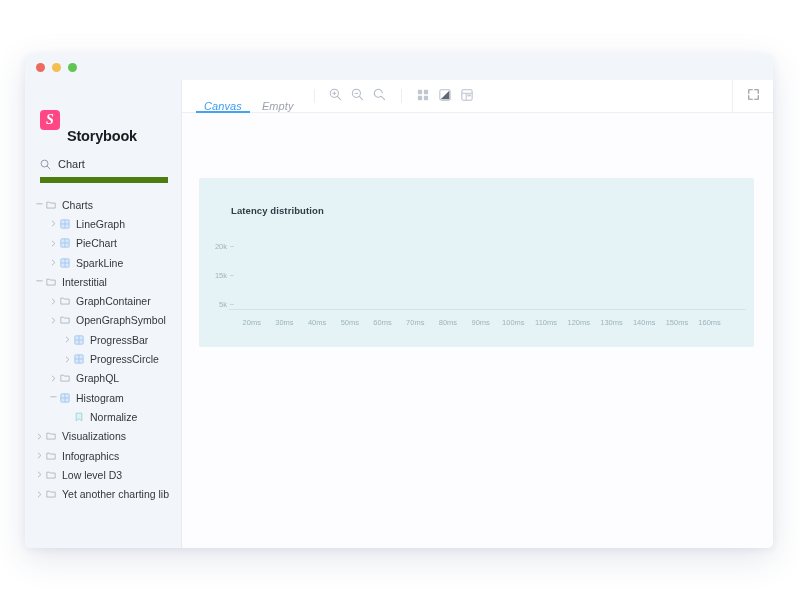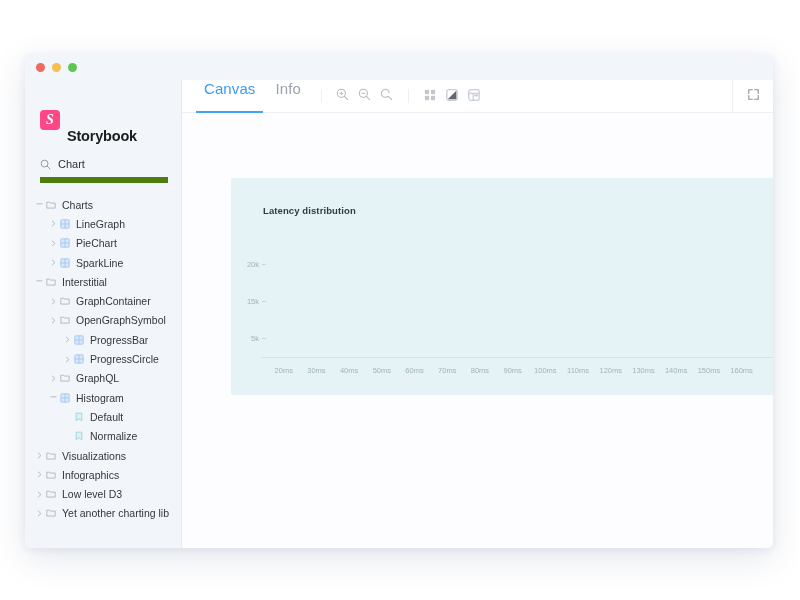--- a/index.html
+++ b/index.html
@@ -146,28 +146,29 @@
   #toolbar {
     height: 33px;
     flex: 0 0 33px;
     border-bottom: 1px solid #edeff3;
     display: flex;
     align-items: stretch;
     padding-left: 12px;
     background: #fff;
   }
   .tab {
-    font-size: 15px;
+    font-size: 11px;
     color: #9aa3ad;
     display: flex;
-    align-items: flex-start;
+    align-items: flex-end;
     padding: 0 10px;
     position: relative;
     cursor: pointer;
     letter-spacing: .1px;
+    font-style: italic;
   }
   .tab.active { color: #3d9bf0; }
   .tab.active::after {
     content: "";
     position: absolute;
     left: 2px; right: 2px; bottom: -1px;
     height: 2px;
     background: #40a4f2;
   }
   .tb-sep {
@@ -197,25 +198,24 @@
     background: #fdfdff;
     min-height: 0;
   }
 
   
   #chart-panel {
     position: absolute;
     left: 17px;
     top: 65px;
     width: 555px;
-    height: 217px;
+    height: 169px;
     background: #e5f3f6;
     border-radius: 2px;
     overflow: hidden;
-    margin-left: 32px;
   }
   #chart-title {
     position: absolute;
     left: 32px; top: 27px;
     font-size: 9.5px;
     font-weight: bold;
     color: #2f3d44;
     letter-spacing: .1px;
   }
   .y-tick {
@@ -433,29 +433,20 @@
             </span>
             <span class="lbl">Histogram</span>
           </div>
           <div class="node depth2">
             <span class="arrow"></span>
             <span class="ico">
               <svg width="10" height="10" viewBox="0 0 12 12">
                 <path d="M2.6 1.4h6.8v9.2L6 8.1 2.6 10.6z" fill="#dff1f3" stroke="#8fd2da" stroke-width="1" stroke-linejoin="round"></path>
               </svg>
             </span>
-            <span class="lbl">Default</span>
-          </div>
-          <div class="node depth2">
-            <span class="arrow"></span>
-            <span class="ico">
-              <svg width="10" height="10" viewBox="0 0 12 12">
-                <path d="M2.6 1.4h6.8v9.2L6 8.1 2.6 10.6z" fill="#dff1f3" stroke="#8fd2da" stroke-width="1" stroke-linejoin="round"></path>
-              </svg>
-            </span>
             <span class="lbl">Normalize</span>
           </div>
           <div class="node depth0">
             <span class="arrow">
               <svg width="7" height="7" viewBox="0 0 8 8">
                 <path d="M2.6 1.2 L5.6 4 L2.6 6.8" fill="none" stroke="#aab3bf" stroke-width="1" stroke-linecap="round" stroke-linejoin="round"></path>
               </svg>
             </span>
             <span class="ico">
               <svg width="10" height="10" viewBox="0 0 12 12">
@@ -507,21 +498,21 @@
     </div>
 
     <div id="main">
 
       <div id="toolbar">
 
         <div class="tab active">
           <span>Canvas</span>
         </div>
         <div class="tab">
-          <span>Info</span>
+          <span>Empty</span>
         </div>
 
         <div class="tb-sep"></div>
 
         <div class="tb-btn">
           <span>
             <svg width="13" height="13" viewBox="0 0 16 16">
               <circle cx="6.6" cy="6.6" r="5" fill="none" stroke="#b3bbc5" stroke-width="1.3"></circle>
               <line x1="10.3" y1="10.3" x2="14.3" y2="14.3" stroke="#b3bbc5" stroke-width="1.3" stroke-linecap="round"></line>
               <line x1="4.3" y1="6.6" x2="8.9" y2="6.6" stroke="#b3bbc5" stroke-width="1.2"></line>

